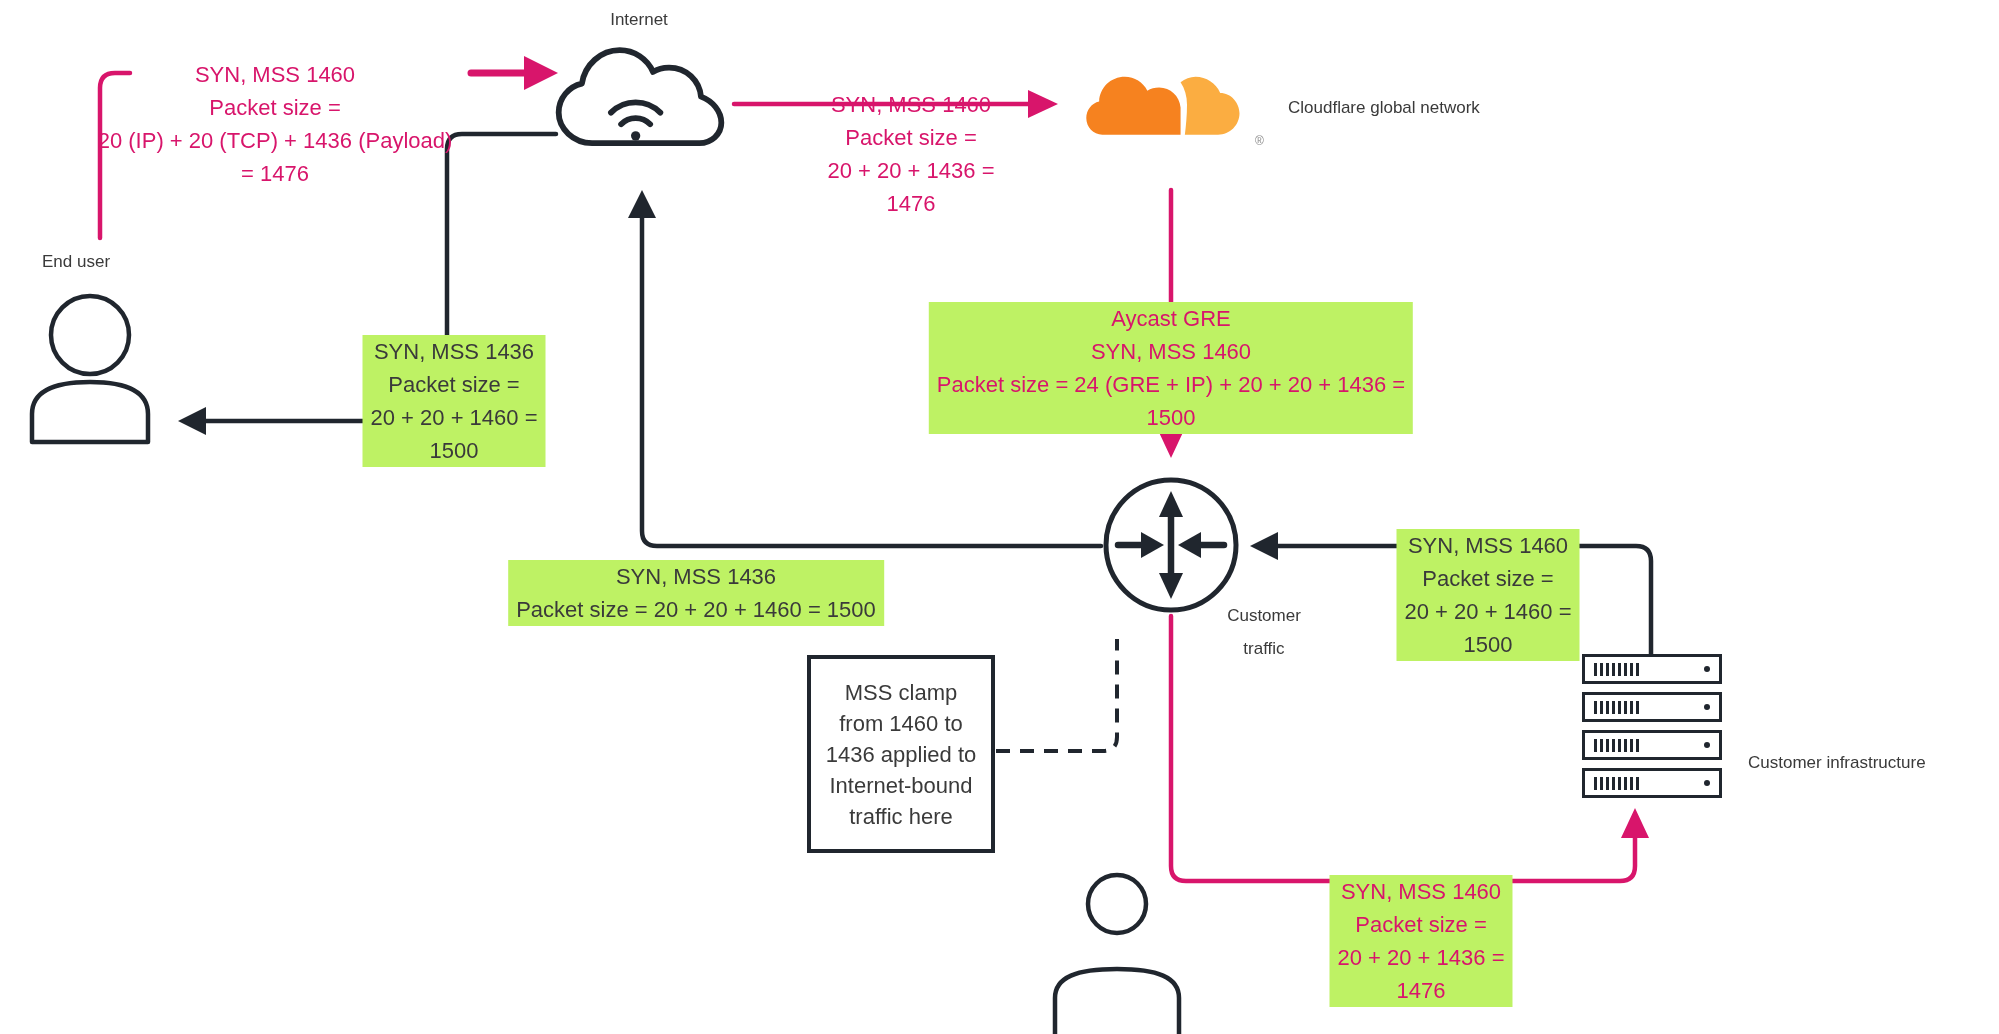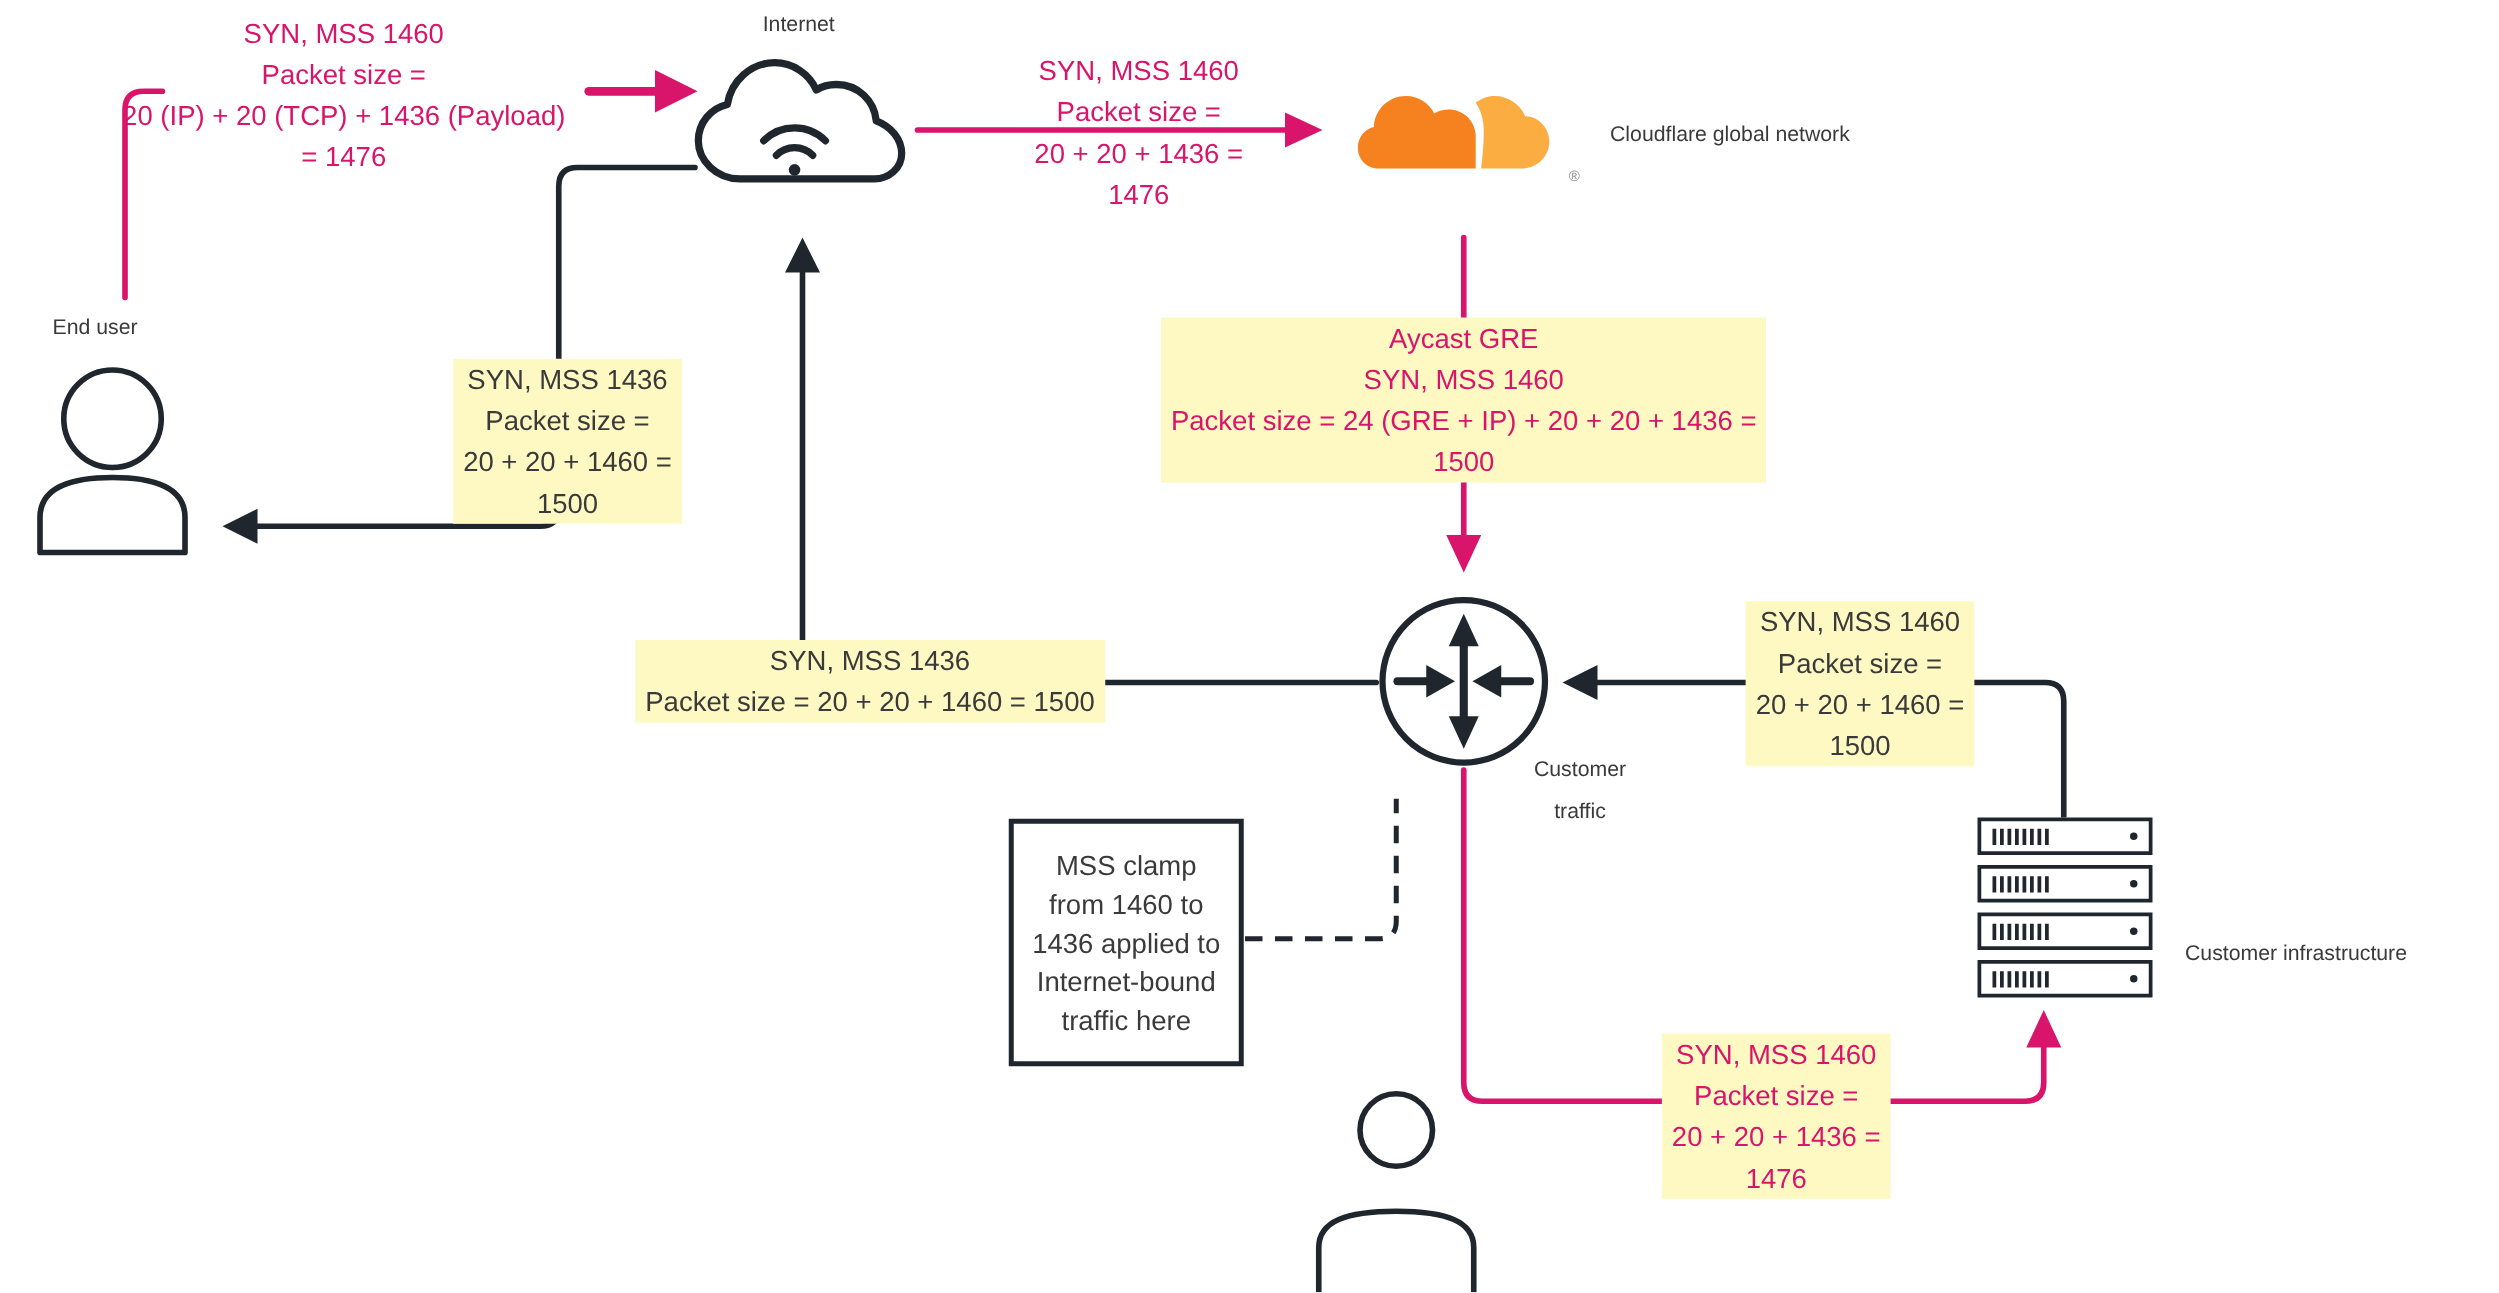--- a/index.html
+++ b/index.html
@@ -16,25 +16,25 @@
     overflow:hidden;
   }
   svg.lines{position:absolute;left:0;top:0;z-index:1;}
   .pink-line{stroke:var(--pink);fill:none;}
   .pink-fill{fill:var(--pink);stroke:none;}
   .dark-line{stroke:var(--line-dark);fill:none;}
   .dark-fill{fill:var(--line-dark);stroke:none;}
   .icon{position:absolute;z-index:2;}
   .lbl{
     position:absolute;z-index:3;text-align:center;
-    font-size:22px;line-height:33px;white-space:nowrap;
+    font-size:22px;line-height:33px;white-space:nowrap;margin-top:48px;
   }
   .centered{transform:translateX(-50%);}
   .pink{color:var(--pink);}
-  .bg{background:#fef9c3;padding:0 8px;}
+  .bg{background:#bef264;padding:0 8px;}
   .node-label{
     position:absolute;z-index:3;font-size:17px;line-height:33px;
     color:var(--text-dark);white-space:nowrap;text-align:center;
   }
   .mss-box{
     position:absolute;z-index:3;box-sizing:border-box;
     border:4px solid var(--line-dark);background:#fff;
     display:flex;flex-direction:column;justify-content:center;
     text-align:center;font-size:22px;line-height:31px;
   }

